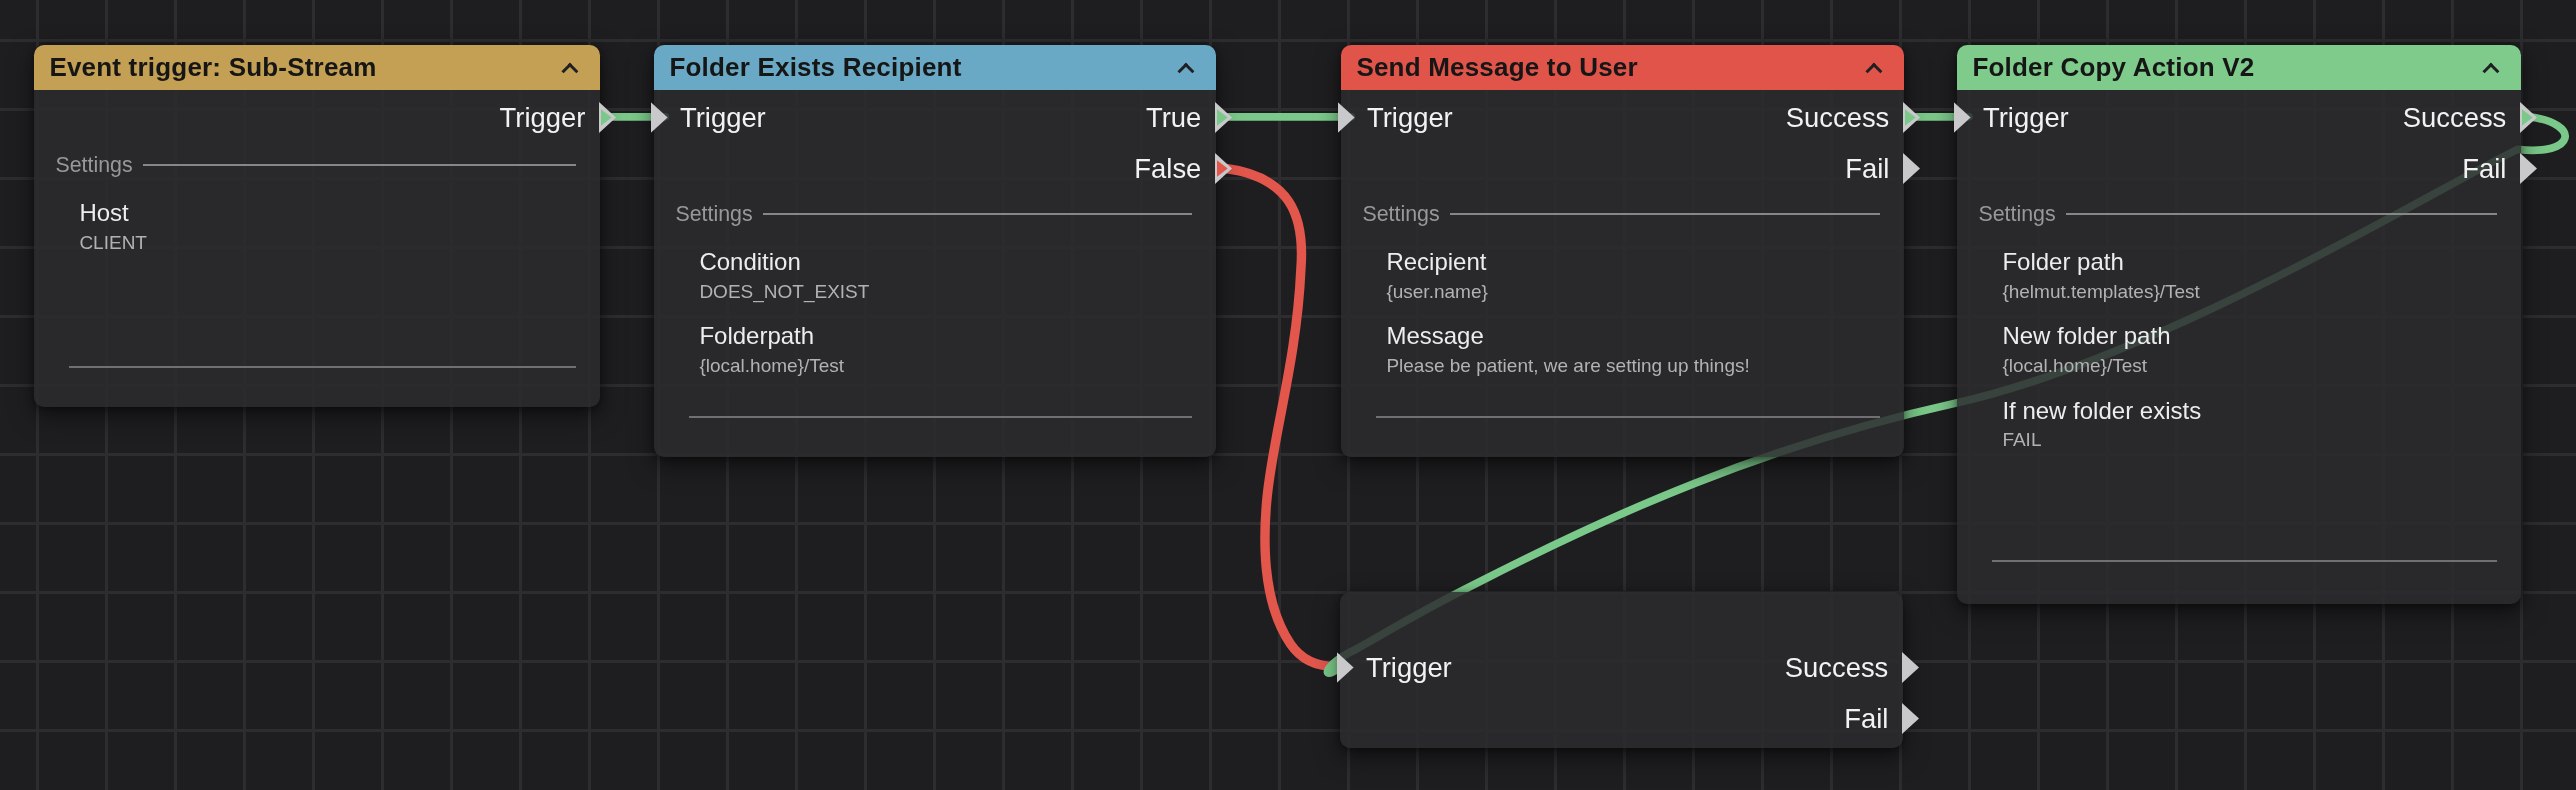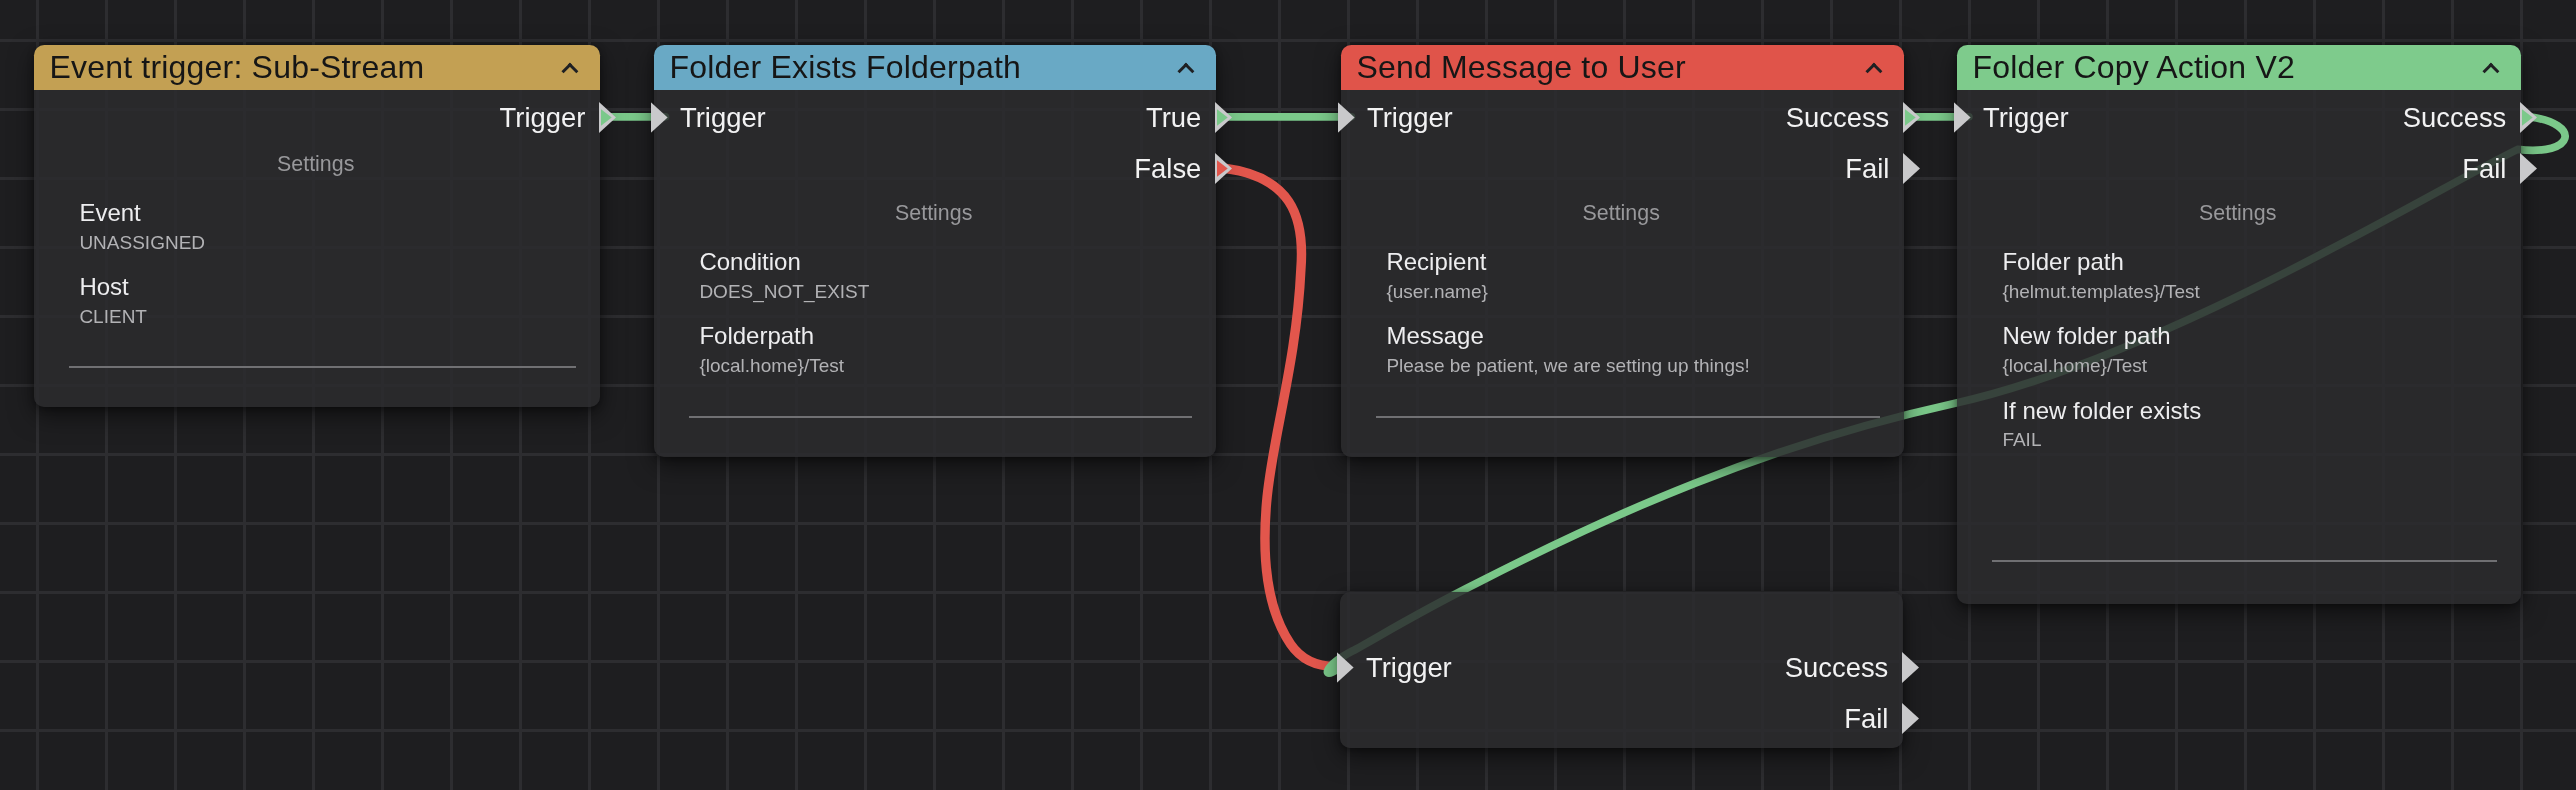--- a/index.html
+++ b/index.html
@@ -21,21 +21,21 @@
   .edge-green{stroke-width:9px;}
   .edge-red{stroke-width:11px;}
 
   
   .node{position:absolute;z-index:2;border-radius:10.3px;
         background:rgba(43,43,46,0.85);
         box-shadow:0 8.6px 24px rgba(0,0,0,.5), 0 1.7px 6.9px rgba(0,0,0,.35);}
   .node-header{position:absolute;left:0;right:0;top:0;height:45px;
         border-radius:10.3px 10.3px 0 0;display:flex;align-items:center;
         justify-content:space-between;padding:0 22px 0 15.4px;box-sizing:border-box;}
-  .node-title{font-size:32px;font-weight:400;color:#161616;letter-spacing:0.2px;white-space:nowrap;}
+  .node-title{font-size:26px;font-weight:700;color:#161616;letter-spacing:0.2px;white-space:nowrap;}
   .chevron{width:14.6px;height:14.6px;position:relative;flex:0 0 auto;}
   .chevron::before{content:"";position:absolute;left:0.9px;top:4.3px;width:9.4px;height:9.4px;
         border-top:3px solid #1f2023;border-right:3px solid #1f2023;
         transform:rotate(-45deg);}
 
   
   .port-row{position:absolute;left:0;right:1px;height:31px;display:flex;align-items:center;}
   .r1{top:57px}.r2{top:108px}
   .n5 .r1{top:60px}.n5 .r2{top:111px}
   .port-label{font-size:27.4px;color:#f2f2f3;white-space:nowrap;}
@@ -46,21 +46,21 @@
          clip-path:polygon(0 0,100% 50%,0 100%);}
   .port-row.in  .arrow{left:-3.4px;}
   .port-row.out .arrow{right:-17px;}
   .arrow-inner{position:absolute;left:1.7px;top:6.9px;width:11px;height:17px;
          clip-path:polygon(0 0,100% 50%,0 100%);}
 
   
   .settings{position:absolute;left:21.4px;right:24px;}
   .n1 .settings{top:107px}
   .n2 .settings,.n3 .settings,.n4 .settings{top:156px}
-  .settings-head{display:flex;align-items:center;gap:10px;height:26px;flex-direction:column;}
+  .settings-head{display:flex;align-items:center;gap:10px;height:26px;}
   .settings-label{font-size:21.4px;color:#98989b;}
   .rule{flex:1;height:1.7px;background:#87878a;}
   .items{margin-top:22px;margin-left:24px;}
   .item{margin-bottom:20.6px;}
   .item-name{font-size:24px;line-height:26.6px;color:#ededef;margin-bottom:5.1px;white-space:nowrap;}
   .item-value{font-size:19px;line-height:22px;color:#b2b2b5;white-space:nowrap;}
   .bottom-rule{position:absolute;left:35px;right:24px;height:1.7px;background:#707073;}
   .n1 .bottom-rule{top:321px}
   .n2 .bottom-rule,.n3 .bottom-rule{top:371px}
   .n4 .bottom-rule{top:515px}
@@ -96,35 +96,31 @@
         <span class="arrow-inner" style="background: rgb(123, 201, 138);"></span>
       </span>
     </div>
     <div class="settings">
       <div class="settings-head">
         <span class="settings-label">Settings</span>
         <span class="rule"></span>
       </div>
       <div class="items">
         <div class="item">
-          <div class="item-name">Event</div>
-          <div class="item-value">UNASSIGNED</div>
-        </div>
-        <div class="item">
           <div class="item-name">Host</div>
           <div class="item-value">CLIENT</div>
         </div>
       </div>
     </div>
     <div class="bottom-rule"></div>
   </div>
 
   <div class="node n2">
     <div class="node-header" style="background: rgb(105, 169, 197);">
-      <span class="node-title">Folder Exists Folderpath</span>
+      <span class="node-title">Folder Exists Recipient</span>
       <span class="chevron"></span>
     </div>
     <div class="port-row in r1">
       <span class="arrow"></span>
       <span class="port-label">Trigger</span>
     </div>
     <div class="port-row out r1">
       <span class="port-label">True</span>
       <span class="arrow">
         <span class="arrow-inner" style="background: rgb(123, 201, 138);"></span>

